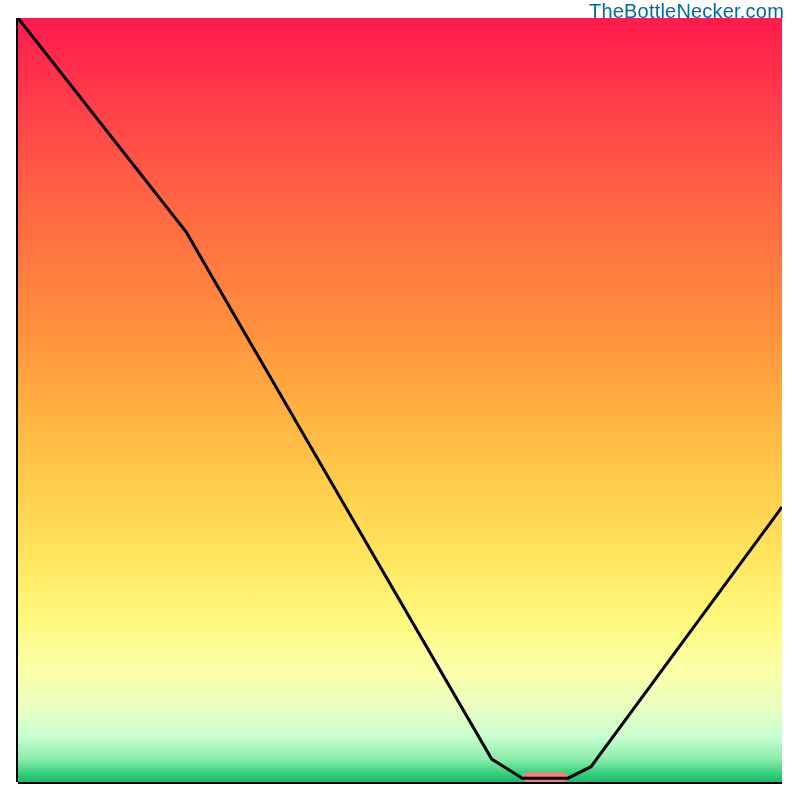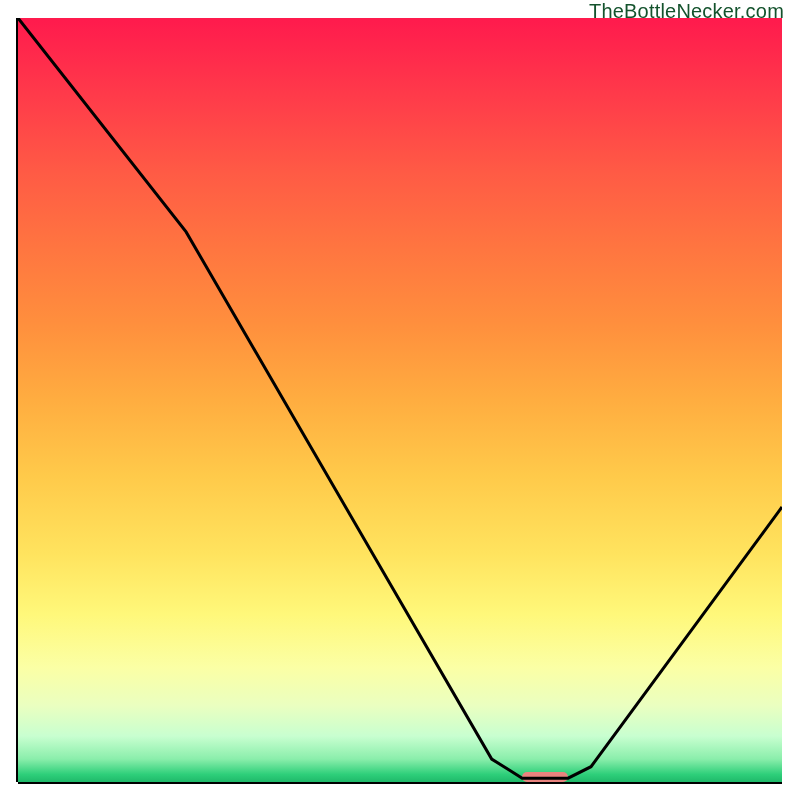--- a/index.html
+++ b/index.html
@@ -57,21 +57,21 @@
     border-radius: 5px;
     background: #e9837e;
     bottom: 0px;
   }
   .watermark {
     position: absolute;
     top: 0px;
     right: 16px;
     font-size: 20px;
     font-weight: 500;
-    color: #14532d;
+    color: #0369a1;
     letter-spacing: 0.2px;
   }
   .axis-line {
     position: absolute;
     background: #000;
   }
   .axis-bottom {
     left: 18px;
     bottom: 16px;
     width: 764px;

